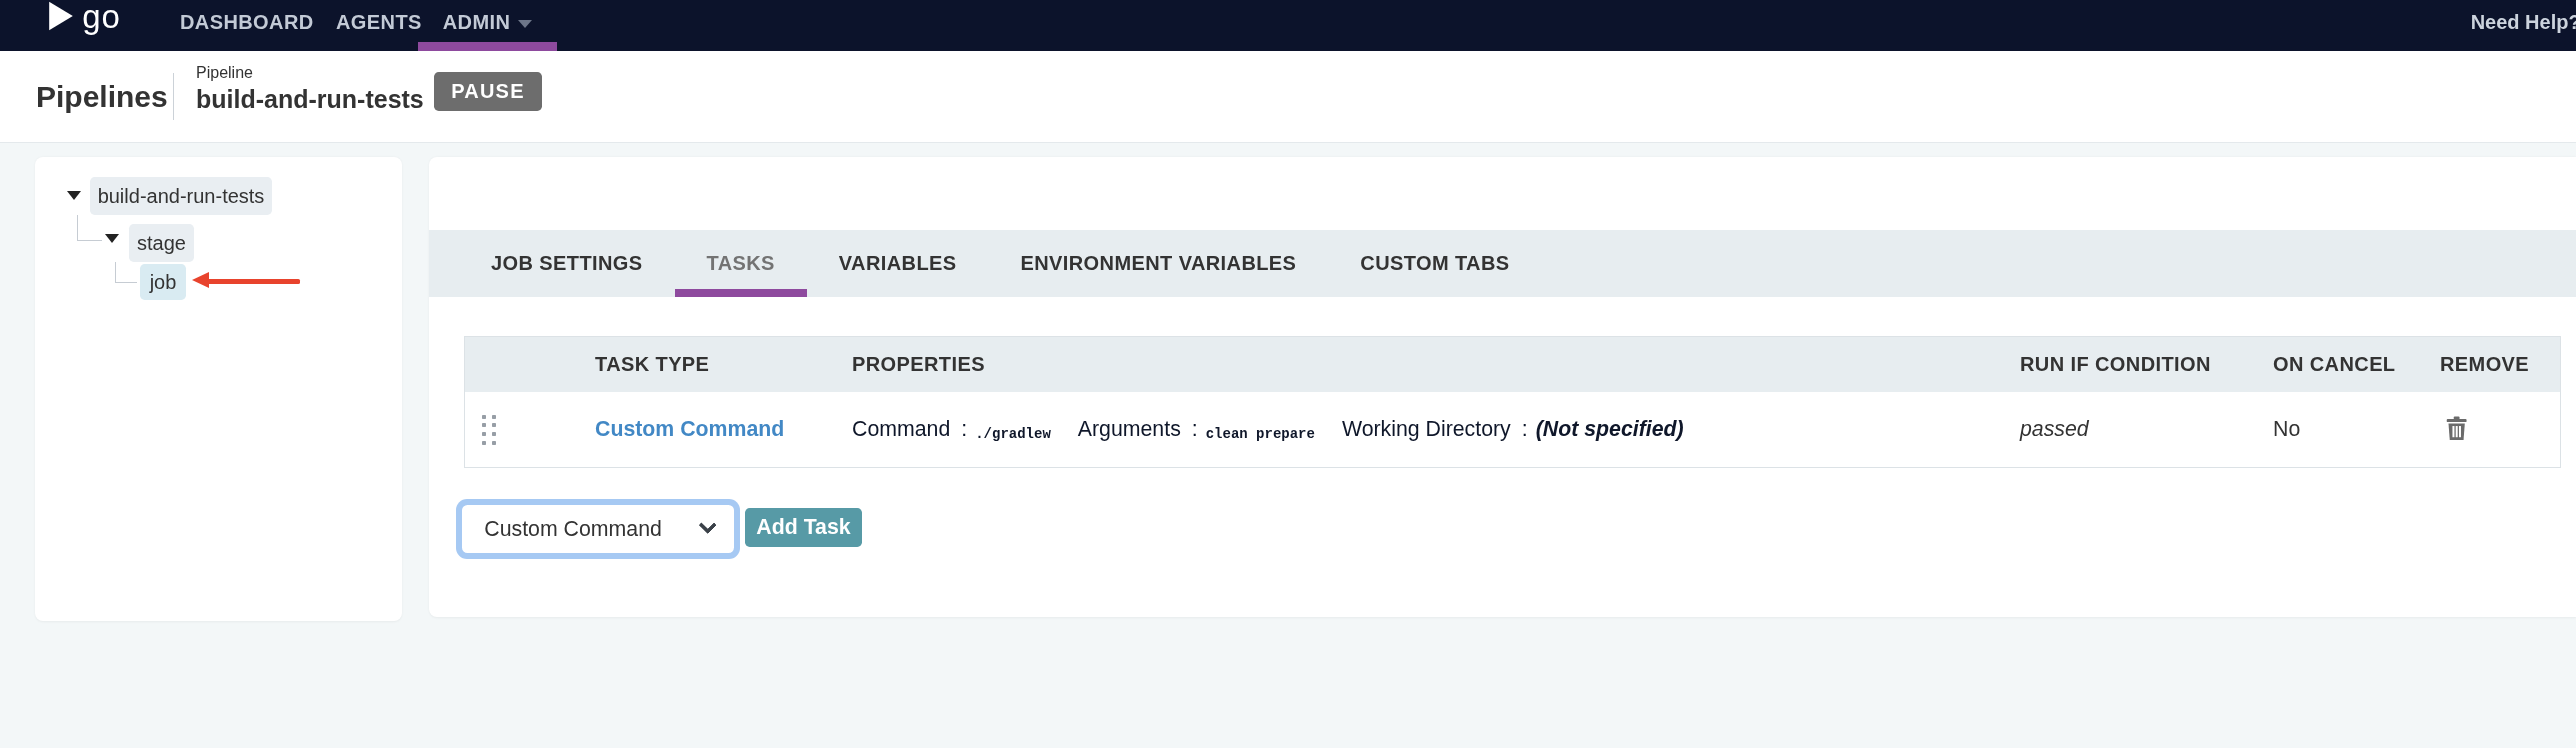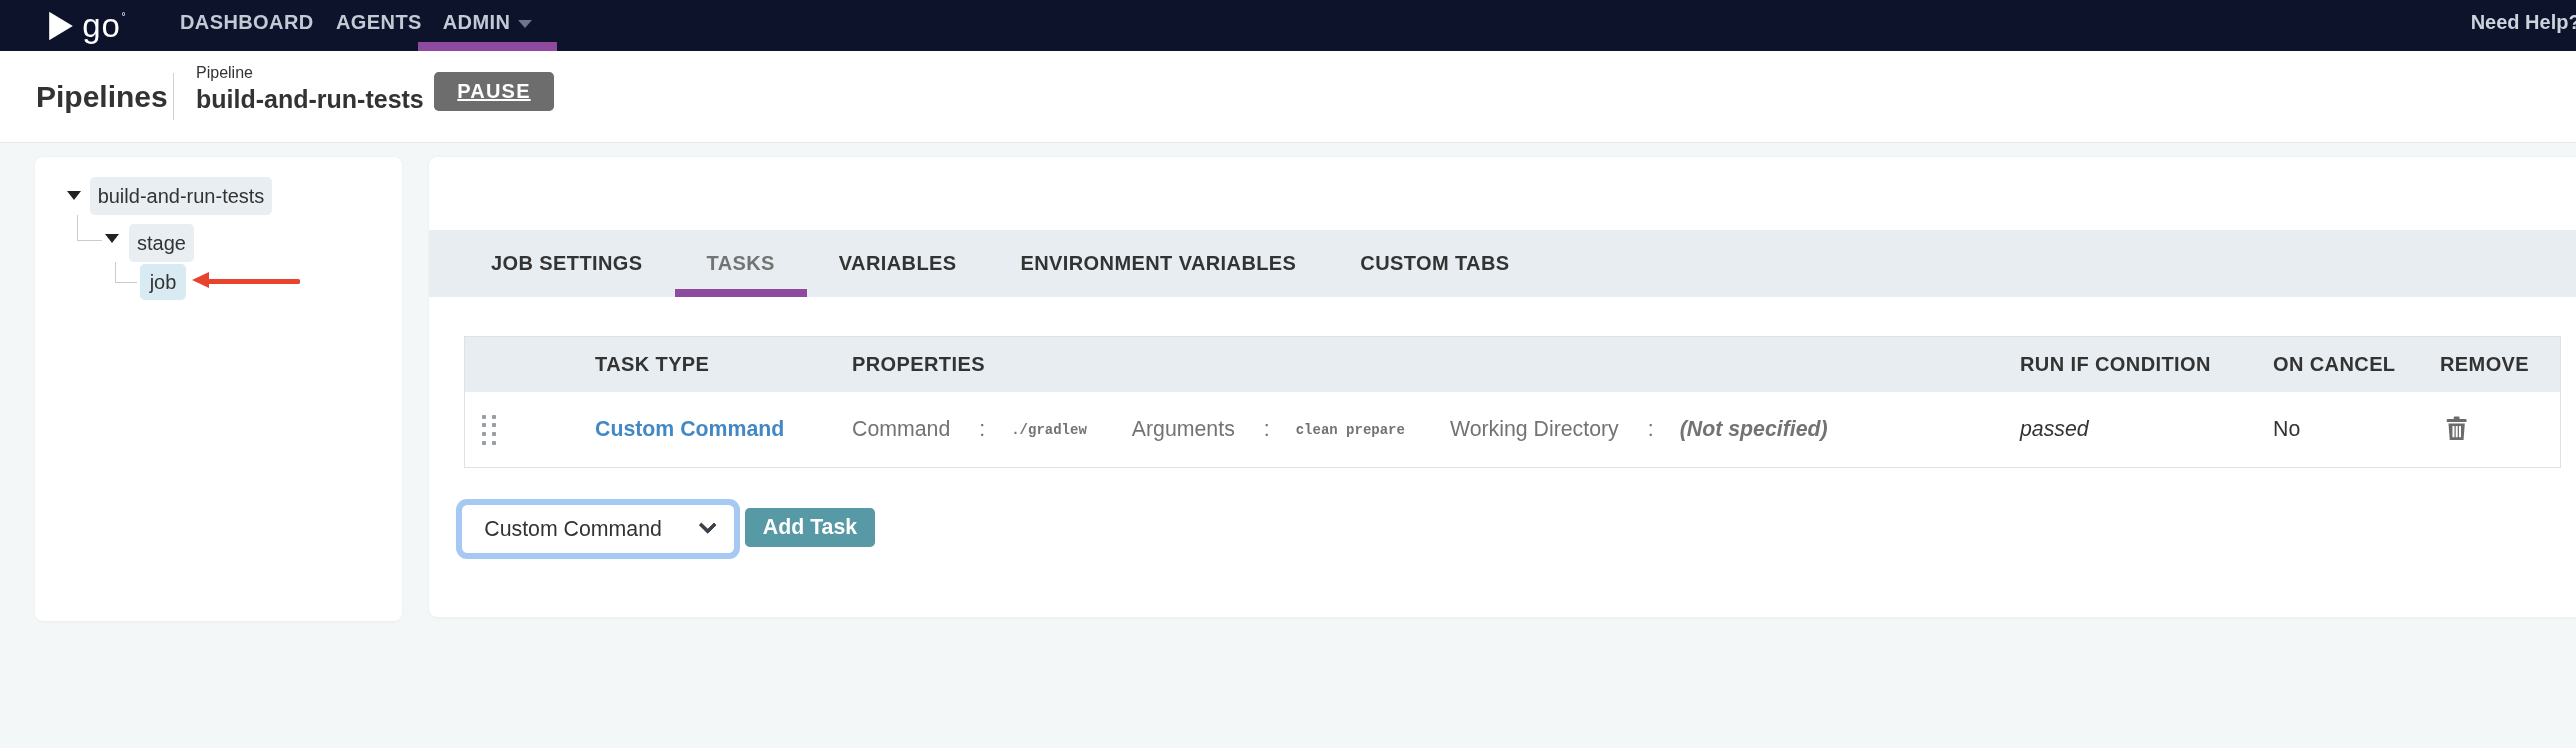--- a/index.html
+++ b/index.html
@@ -1,21 +1,21 @@
 <!DOCTYPE html>
 <html style="font-size:12.6px"><head>
 <meta charset="utf-8">
 <style>
   * { margin:0; padding:0; box-sizing:border-box; }
   html,body { width:2576px; height:749px; overflow:hidden; background:#f3f7f8;
               font-family:"Liberation Sans","DejaVu Sans",sans-serif; color:#333; }
 
   
   .topnav { position:relative; width:100%; height:51px; background:#0c132b; }
-  .logo { position:absolute; left:46px; top:0; height:51px; display:flex; align-items:center; cursor:pointer; }
+  .logo { position:absolute; left:46px; top:0; height:51px; display:flex; align-items:flex-start; cursor:pointer; }
   .logo svg { display:block; }
   .logo-text { color:#fff; font-size:33px; font-weight:400; letter-spacing:0.8px; margin-left:6.3px; line-height:1; }
   .logo-sup { color:#fff; font-size:10.3px; vertical-align:top; position:relative; top:-9.5px; left:0.8px; }
   .nav-item { position:absolute; top:0; height:51px; display:flex; align-items:center;
               color:#c3cad6; font-size:20px; font-weight:700; letter-spacing:0.4px; cursor:pointer; padding-bottom:6.3px; }
   .nav-dashboard { left:180px; }
   .nav-agents   { left:336px; }
   .nav-admin    { left:418px; width:139px; justify-content:center; }
   .nav-admin::after { content:""; position:absolute; left:0; right:0; bottom:0; height:9.5px; background:#8e4a9e; }
   .caret-down { width:0; height:0; border-left:7.1px solid transparent; border-right:7.1px solid transparent;
@@ -24,23 +24,23 @@
                color:#ccd3dd; font-size:20px; font-weight:700; padding-bottom:6.3px; cursor:pointer; }
 
   
   .pagehead { position:relative; width:100%; height:92px; background:#fff; border-bottom:0.8px solid #e4e9ec; }
   .page-title { position:absolute; left:36px; top:50%; transform:translateY(-50%);
                 font-size:30px; font-weight:600; color:#333; }
   .head-divider { position:absolute; left:173px; top:22px; height:47px; width:0.8px; background:#ccd2d8; }
   .entity-block { position:absolute; left:196px; top:12.6px; }
   .entity-type { font-size:16px; color:#333; margin-bottom:3.2px; }
   .entity-name { font-size:25px; font-weight:700; color:#333; }
-  .pause-btn { position:absolute; left:434px; top:20.5px; width:120px; height:39px; background:#6d6d6d;
+  .pause-btn { position:absolute; left:434px; top:20.5px; width:108px; height:39px; background:#6d6d6d;
                border:none; border-radius:4.7px; color:#fff; font-size:20px; font-weight:700;
-               letter-spacing:1.2px; cursor:pointer; font-family:inherit;text-decoration:underline; }
+               letter-spacing:1.2px; cursor:pointer; font-family:inherit; }
 
   
   .content { position:relative; width:100%; height:606px; background:#f3f7f8; }
 
   
   .tree-panel { position:absolute; left:35px; top:14.2px; width:367px; height:464px; background:#fff;
                 border-radius:8px; box-shadow:0 0.8px 2.4px rgba(0,0,0,.05); }
   .tree-caret { position:absolute; width:0; height:0; border-left:7.1px solid transparent;
                 border-right:7.1px solid transparent; border-top:9.5px solid #222; cursor:pointer; }
   .caret-1 { left:32px; top:34px; }
@@ -77,38 +77,38 @@
   
   .tasks-table { position:absolute; left:35px; top:179px; width:2097px; border:0.8px solid #dce2e6; }
   .t-row { display:grid; grid-template-columns:130px 257px 1168px 253px 167px 120px; align-items:center; }
   .t-head { height:55px; background:#e7edf0; }
   .t-head > div { font-size:20px; font-weight:700; letter-spacing:0.4px; color:#333; }
   .t-body { height:75px; background:#fff; }
   .drag-handle { margin-left:17.4px; display:grid; grid-template-columns:4px 4px; grid-auto-rows:4px;
                  gap:4.7px 5.5px; cursor:grab; width:13.4px; }
   .drag-handle i { background:#979ea6; border-radius:0.8px; }
   .task-link { color:#4288c5; font-size:21.3px; font-weight:700; text-decoration:none; cursor:pointer; }
-  .props { display:flex; align-items:center; font-size:21.3px; color:#737373; white-space:nowrap;gap:18px; }
+  .props { display:flex; align-items:flex-end; font-size:21.3px; color:#0f172a; white-space:nowrap; }
   .props .plabel { margin-right:11px; }
   .props .pcolon { margin-right:8px; }
   .props .pvalue { font-family:"Liberation Mono","DejaVu Sans Mono",monospace; font-weight:700; font-size:14px; margin-right:27px; }
   .props .pvalue-na { font-weight:700; font-style:italic; font-size:21.3px; margin-right:27px; }
   .runif { font-size:21.3px; font-style:italic; }
   .oncancel { font-size:21.3px; }
   .trash-btn { background:none; border:none; cursor:pointer; padding:0; margin-left:6.3px; line-height:0; }
 
   
   .select-ring { position:absolute; left:27px; top:342px; width:284px; height:60px; background:#a6c9f3;
                  border-radius:11px; padding:6.3px; cursor:pointer; }
   .select-inner { width:100%; height:100%; background:#fff; border-radius:5.5px; display:flex;
                   align-items:center; justify-content:space-between; padding:0 19px 0 22px; }
   .select-value { font-size:21.3px; color:#333; }
   .chevron-down { width:13.4px; height:13.4px; border-right:4px solid #3b4249; border-bottom:4px solid #3b4249;
                   transform:rotate(45deg) translate(-2.4px,-2.4px); border-radius:1.6px; }
-  .add-task-btn { position:absolute; left:316px; top:351px; width:130px; height:39px; background:#579aa6;
+  .add-task-btn { position:absolute; left:316px; top:351px; width:117px; height:39px; background:#579aa6;
                   border:none; border-radius:4.7px; color:#fff; font-size:21.3px; font-weight:600;
                   cursor:pointer; font-family:inherit; }
 </style>
 </head>
 <body>
 
 <div class="topnav">
   <div class="logo">
     <svg width="30" height="32" viewBox="0 0 19 20">
       <path d="M2 1 L17 10 L2 19 Z" fill="#ffffff"></path>

